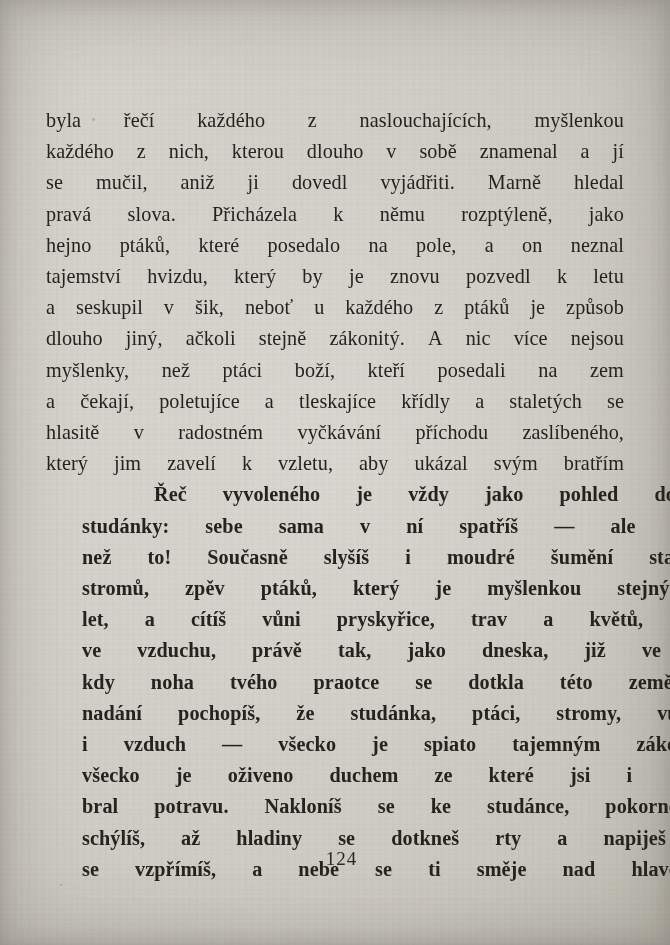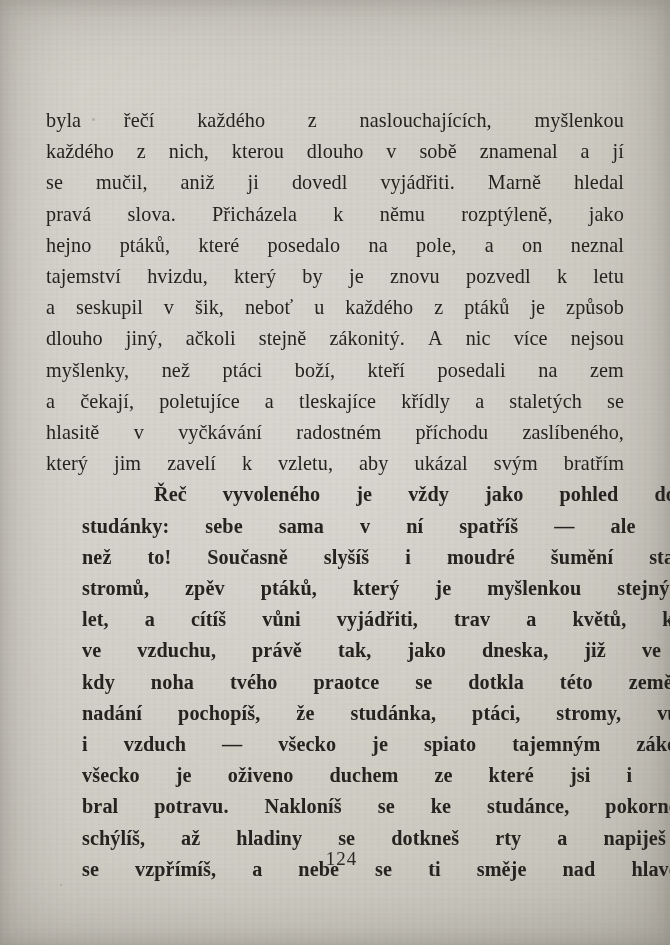--- a/index.html
+++ b/index.html
@@ -223,22 +223,22 @@
           <span>a</span>
           <span>tleskajíce</span>
           <span>křídly</span>
           <span>a</span>
           <span>staletých</span>
           <span>se</span>
         </span>
       <span class="line just">
           <span>hlasitě</span>
           <span>v</span>
+          <span>radostném</span>
           <span>vyčkávání</span>
-          <span>radostném</span>
           <span>příchodu</span>
           <span>zaslíbeného,</span>
         </span>
       <span class="line just">
           <span>který</span>
           <span>jim</span>
           <span>zavelí</span>
           <span>k</span>
           <span>vzletu,</span>
           <span>aby</span>
@@ -288,21 +288,21 @@
           <span>je</span>
           <span>myšlenkou</span>
           <span>stejný</span>
           <span>tisíc</span>
         </span>
       <span class="line just">
           <span>let,</span>
           <span>a</span>
           <span>cítíš</span>
           <span>vůni</span>
-          <span>vyjádřiti,</span>
+          <span>pryskyřice,</span>
           <span>trav</span>
           <span>a</span>
           <span>květů,</span>
           <span>která</span>
         </span>
       <span class="line just">
           <span>ve</span>
           <span>vzduchu,</span>
           <span>právě</span>
           <span>tak,</span>

